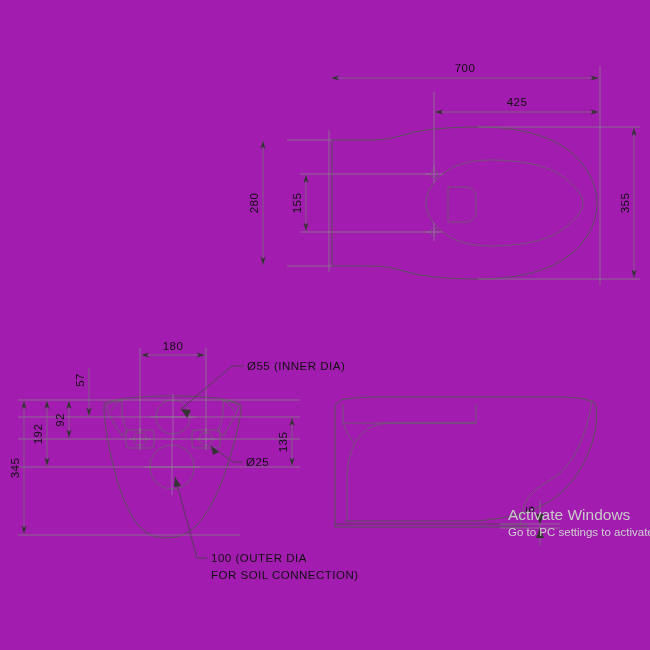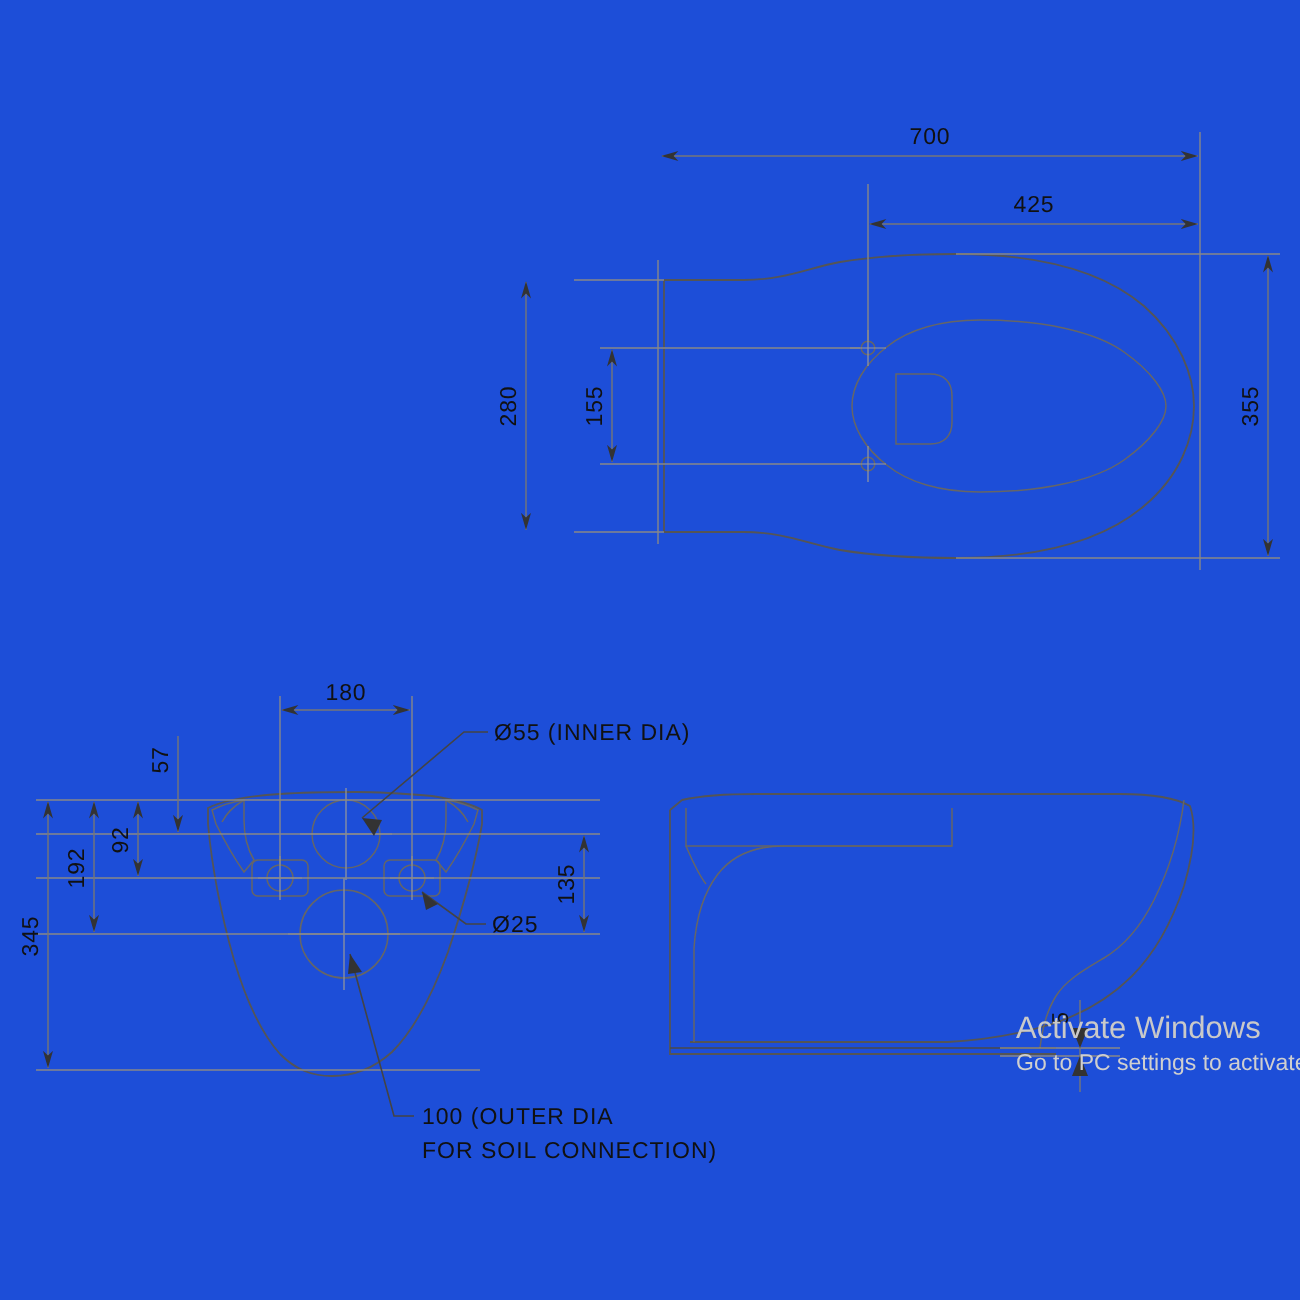--- a/index.html
+++ b/index.html
@@ -5,21 +5,21 @@
 <style>
   html, body {
     margin: 0;
     padding: 0;
     background: #ffffff;
   }
   #sheet {
     position: relative;
     width: 650px;
     height: 650px;
-    background: #1d4ed8;
+    background: #a21caf;
     overflow: hidden;
     font-family: "Liberation Sans", sans-serif;
   }
   #sheet svg {
     position: absolute;
     top: 0; left: 0;
     width: 650px;
     height: 650px;
   }
   .ln     { stroke: #4a4a4a; stroke-width: 0.8; fill: none; }

